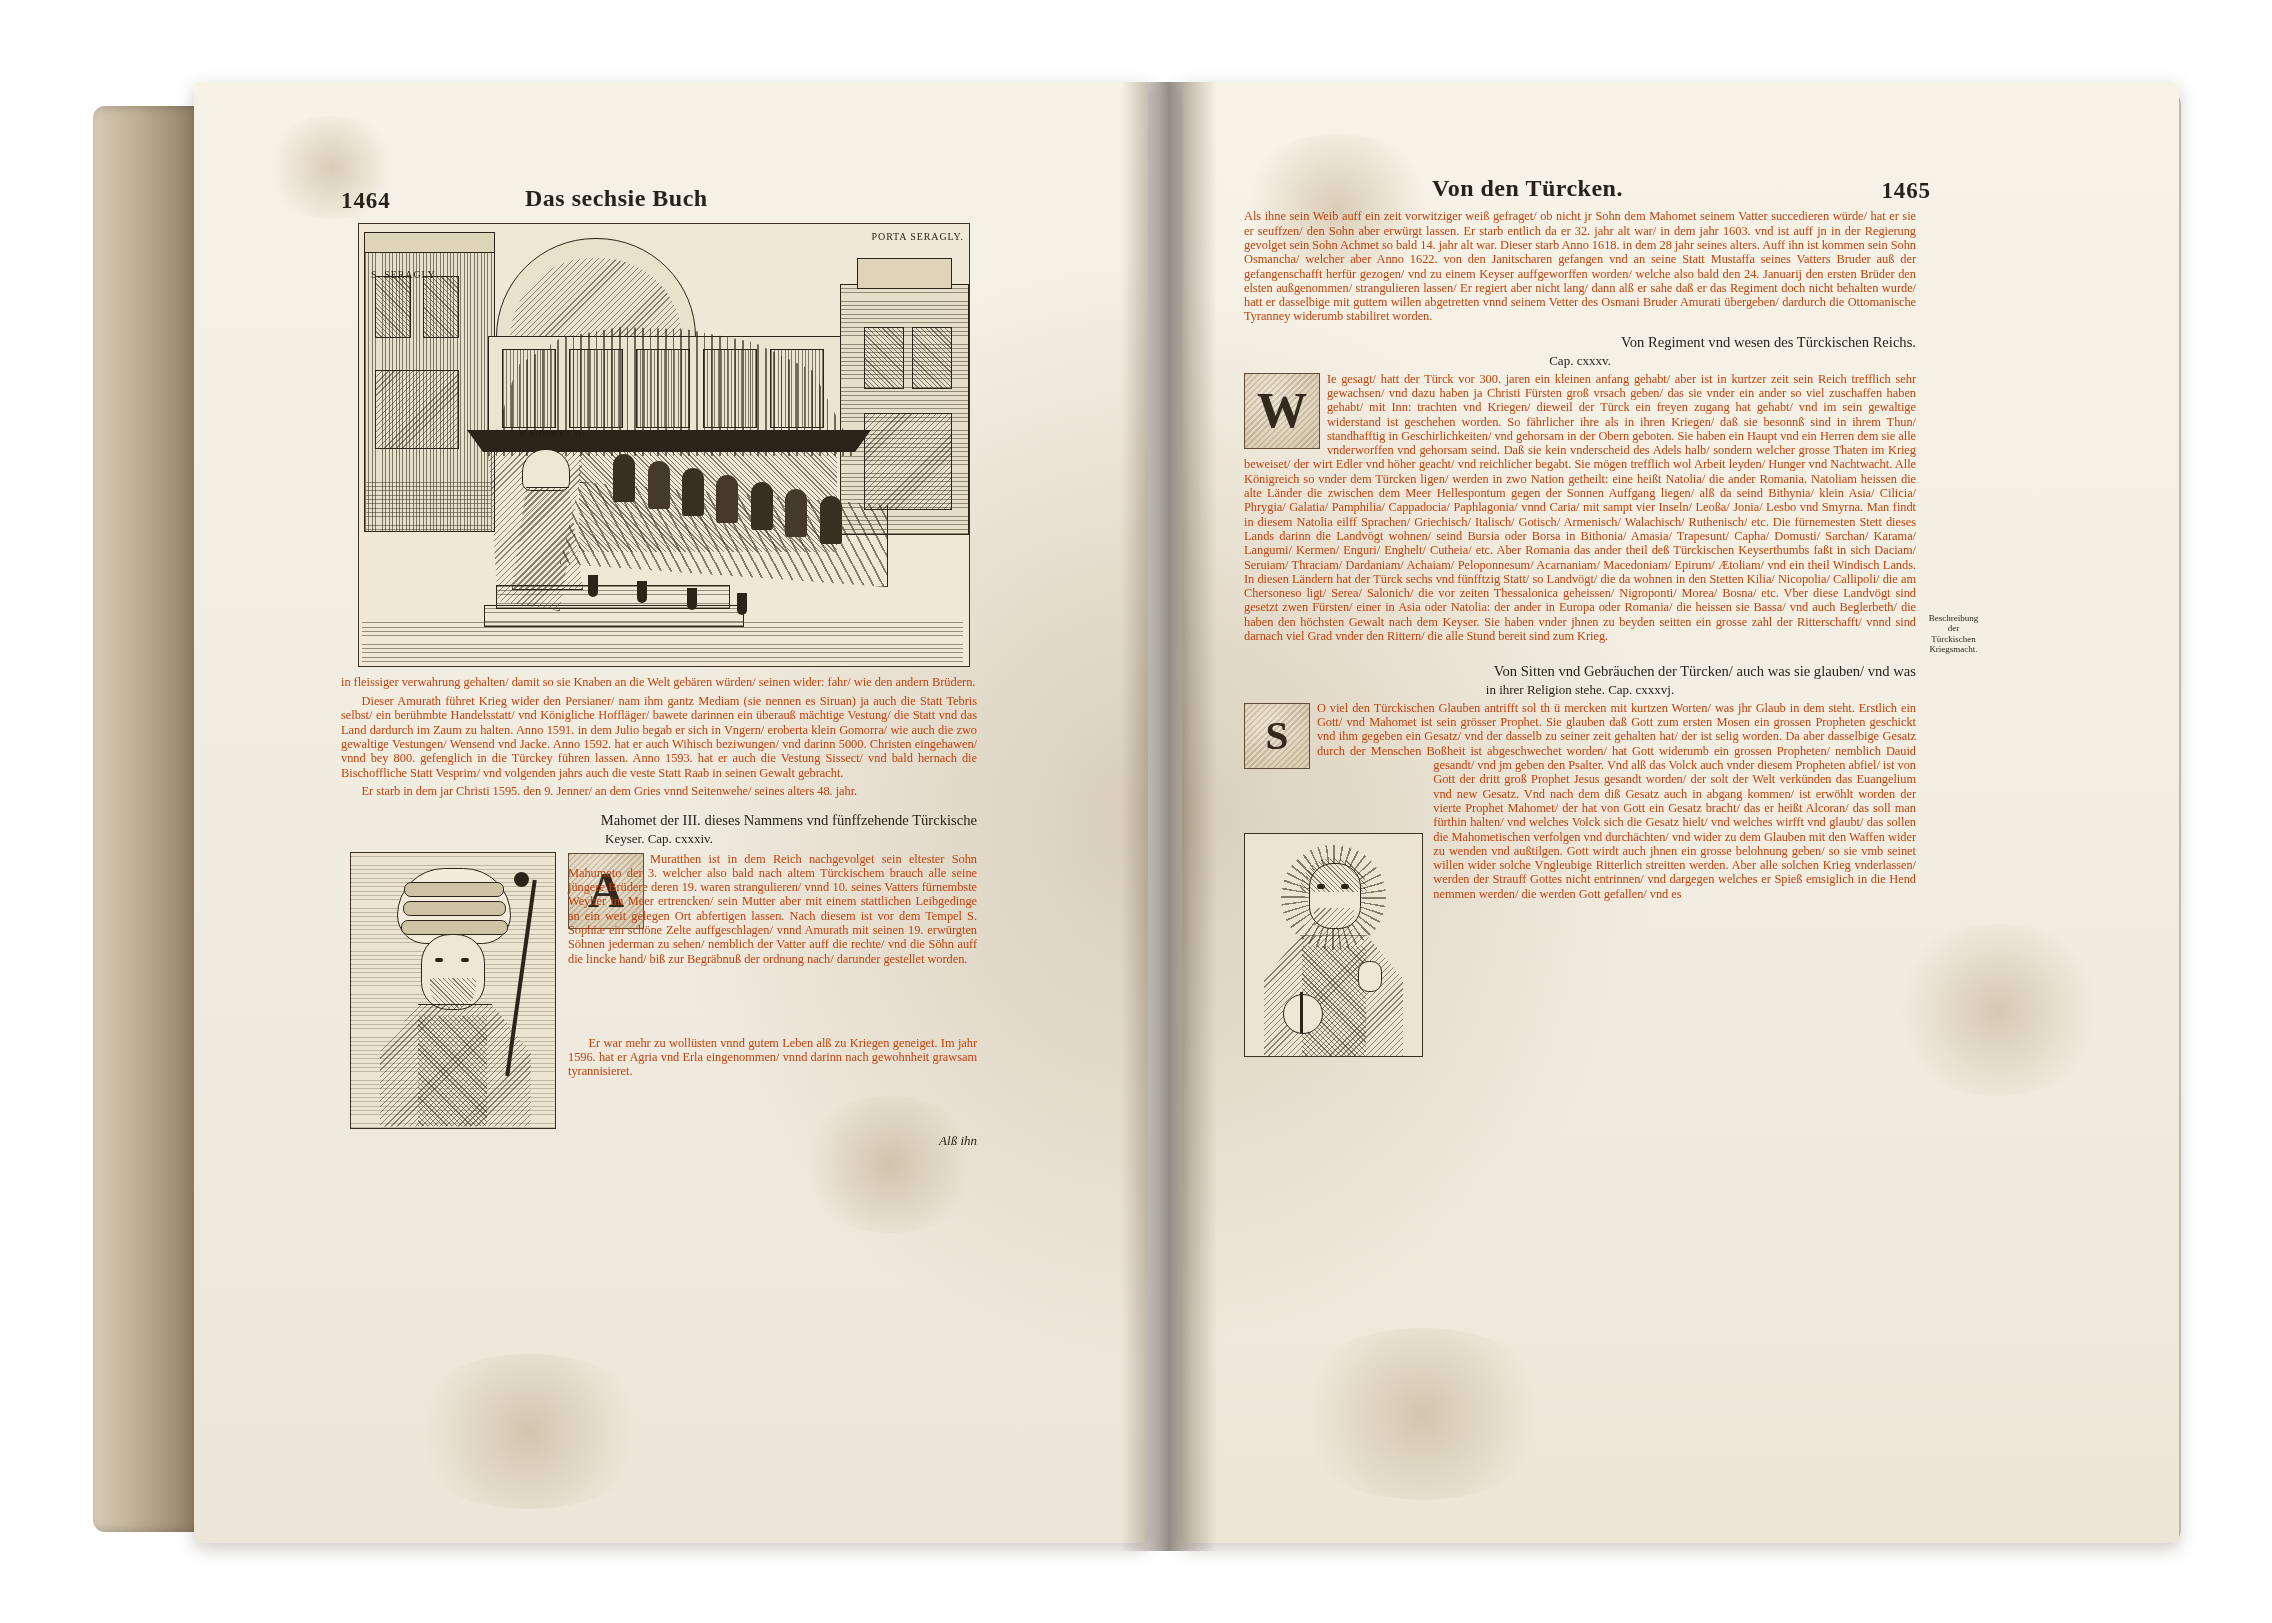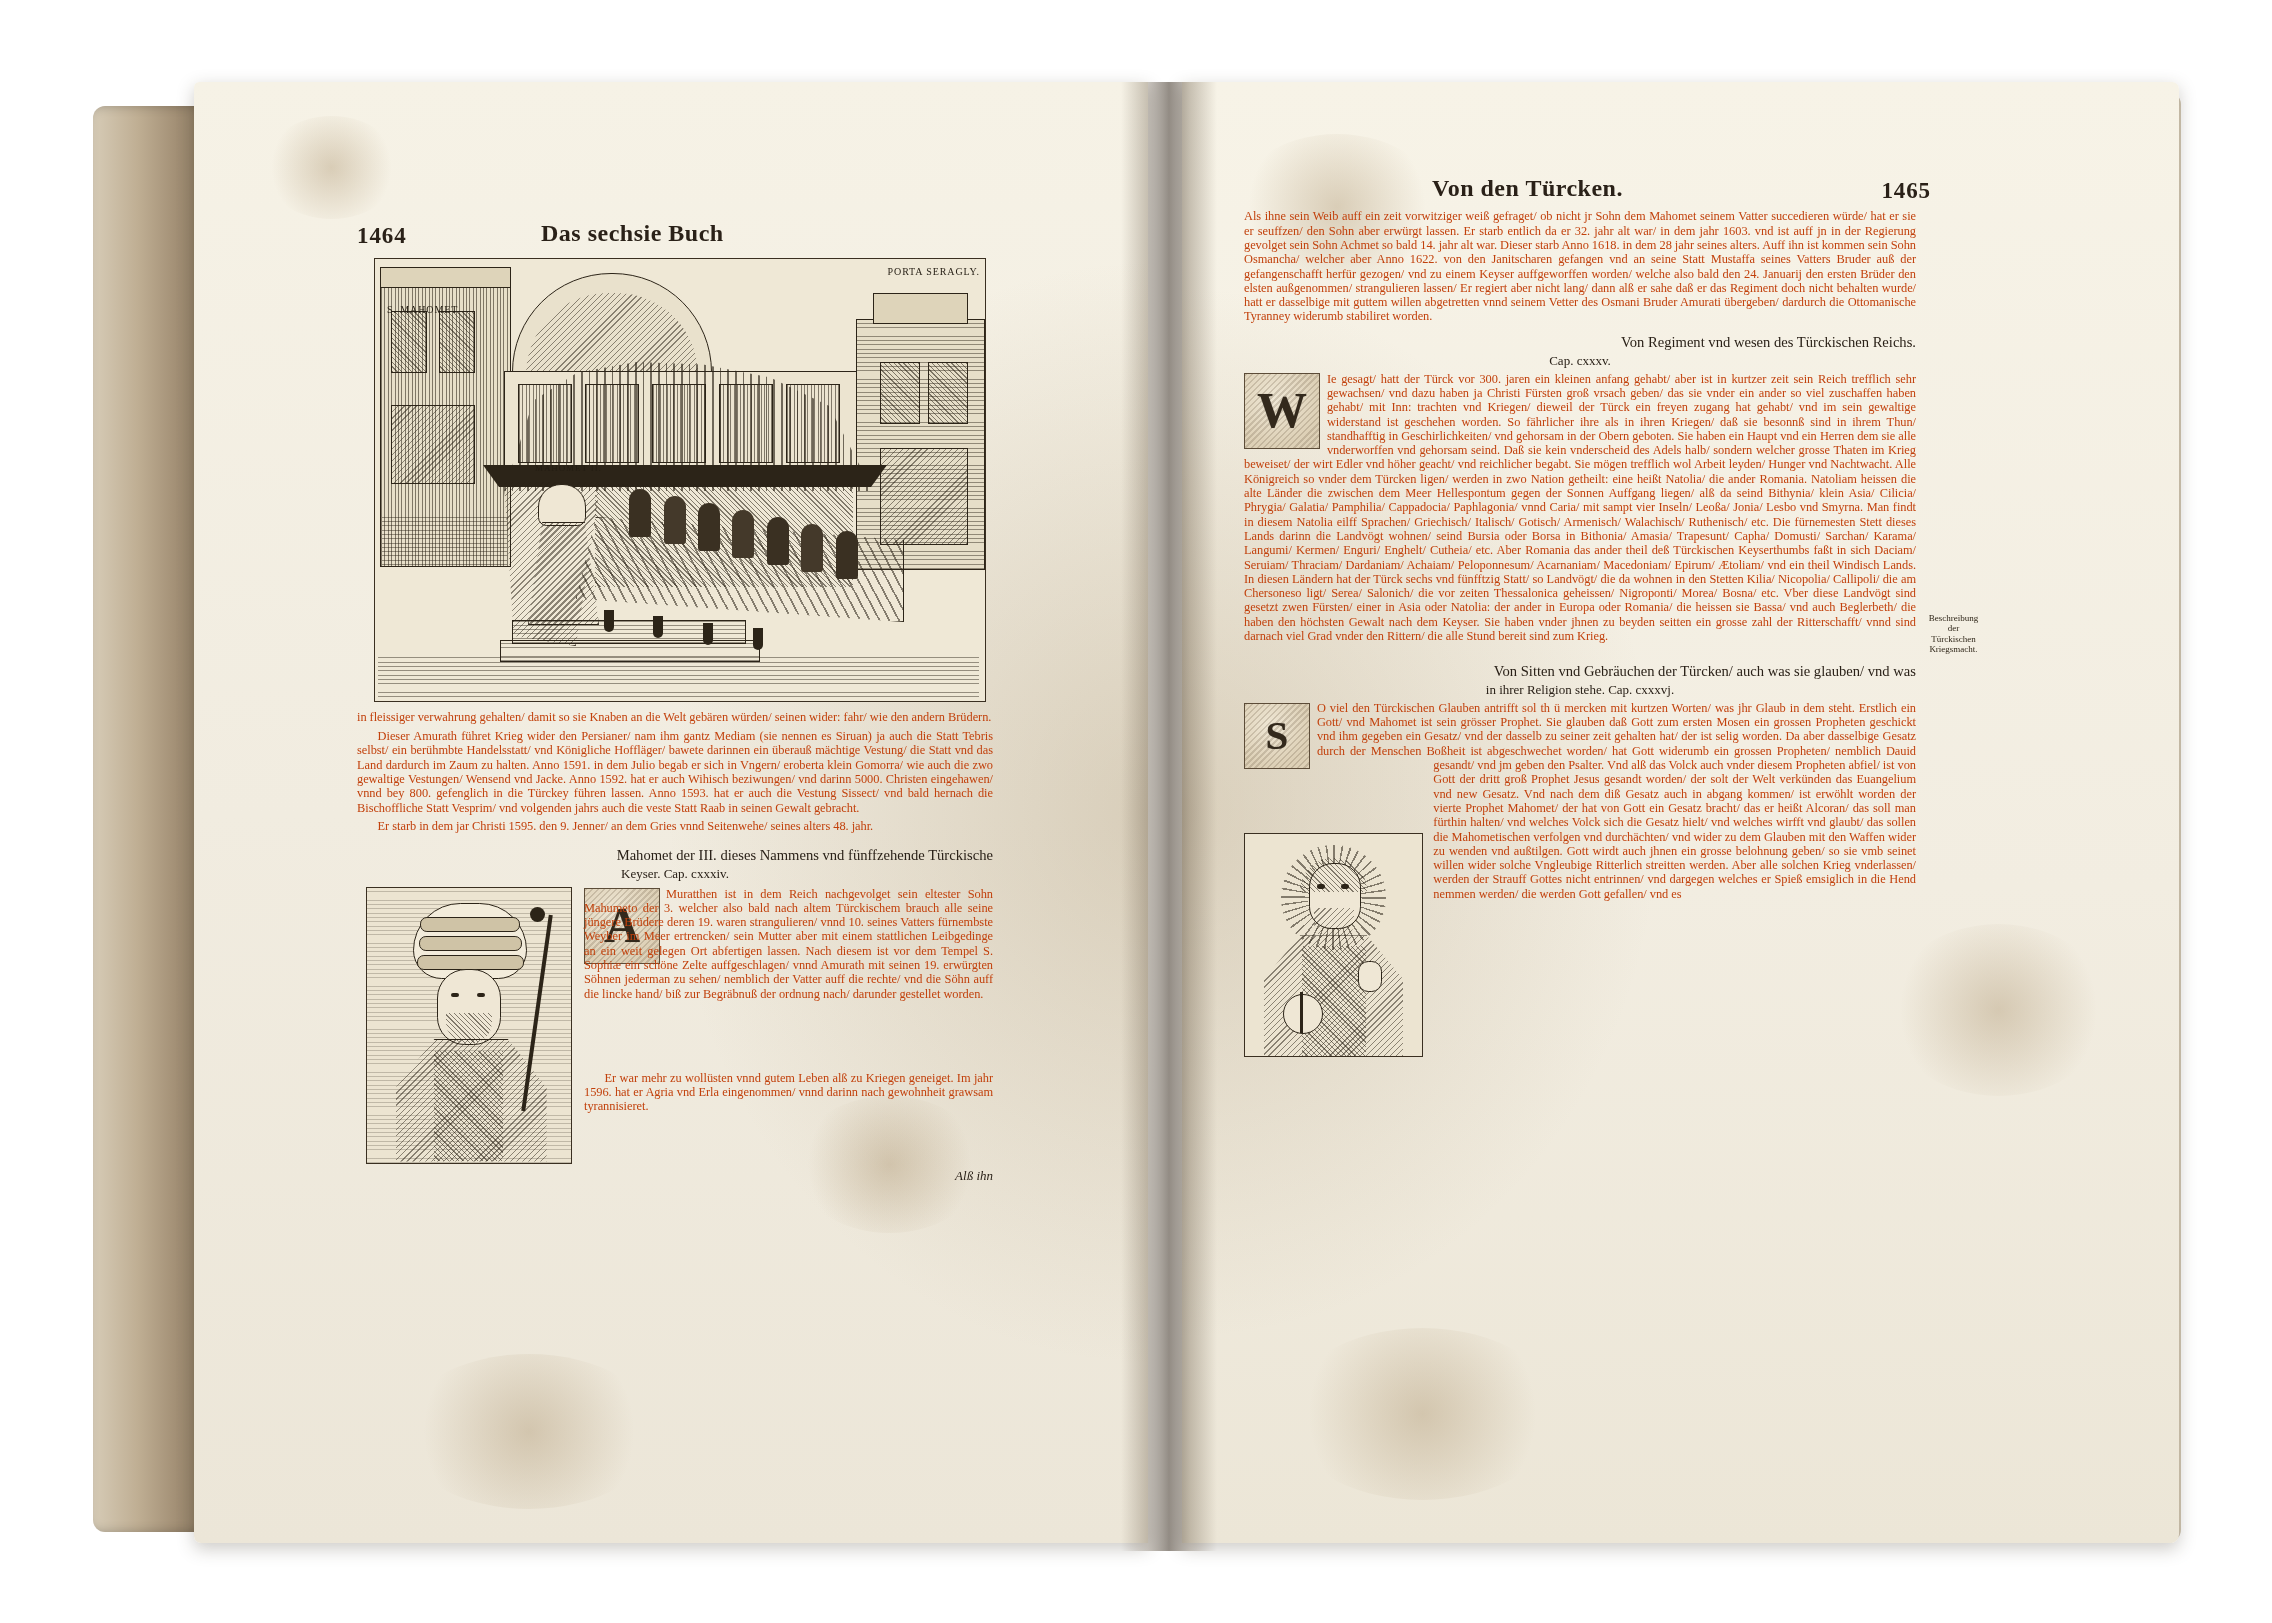--- a/index.html
+++ b/index.html
@@ -214,21 +214,21 @@
       <div class="foxing" style="left:206px;top:1272px;width:258px;height:155px;"></div>
     </div>
     <div class="leaf leaf-right">
       <div class="foxing" style="left:52px;top:52px;width:206px;height:146px;"></div>
       <div class="foxing" style="left:705px;top:842px;width:223px;height:172px;"></div>
       <div class="foxing" style="left:103px;top:1246px;width:275px;height:172px;"></div>
     </div>
 
     <div class="spine-shadow"></div>
 
-    <div class="page" style="left:264px; top:103px; width:653px; height:1246px;margin-top:35px;">
+    <div class="page" style="left:248px; top:103px; width:653px; height:1246px;">
 
       <div style="position:relative;height:31px;">
         <span class="folio" style="position:absolute;left:0;top:3.4px;">1464</span>
         <span class="running-title" style="position:absolute;left:184px;top:0;">Das sechsie Buch</span>
       </div>
 
       <div class="woodcut" style="width:610px;height:442px;margin-top:6.9px;margin-left:17px;">
 
         <div style="position:absolute;inset:0;background:#efe8d6;"></div>
 
@@ -287,21 +287,21 @@
         <div class="hatch-h" style="position:absolute;left:125px;top:381px;width:258px;height:20.6px;border:0.9px solid #2c2418;"></div>
 
         <div class="hatch-h" style="position:absolute;left:3.4px;top:397px;width:601px;height:41px;"></div>
 
         <div style="position:absolute;left:229px;top:351px;width:10.3px;height:22.3px;background:#2c2418;border-radius:0 0 5.2px 5.2px;"></div>
         <div style="position:absolute;left:278px;top:357px;width:10.3px;height:22.3px;background:#2c2418;border-radius:0 0 5.2px 5.2px;"></div>
         <div style="position:absolute;left:328px;top:364px;width:10.3px;height:22.3px;background:#2c2418;border-radius:0 0 5.2px 5.2px;"></div>
         <div style="position:absolute;left:378px;top:369px;width:10.3px;height:22.3px;background:#2c2418;border-radius:0 0 5.2px 5.2px;"></div>
 
         <span class="wc-label" style="right:5.2px;top:6.9px;">PORTA SERAGLY.</span>
-        <span class="wc-label" style="left:12px;top:45px;">S. MAHOMET</span>
+        <span class="wc-label" style="left:12px;top:45px;">S. SERAGLY</span>
         <span class="wc-label" style="left:160px;top:204px;font-size:9px;">MAHOMET II.</span>
       </div>
 
       <div class="blk" style="width:636px;margin-top:8.6px;">in fleissiger verwahrung gehalten/ damit so sie Knaben an die Welt gebären würden/ seinen wider: fahr/ wie den andern Brüdern.</div>
       <div class="blk" style="width:636px;margin-top:4.3px;text-indent:20.6px;">Dieser Amurath führet Krieg wider den Persianer/ nam ihm gantz Mediam (sie nennen es Siruan) ja auch die Statt Tebris selbst/ ein berühmbte Handelsstatt/ vnd Königliche Hoffläger/ bawete darinnen ein überauß mächtige Vestung/ die Statt vnd das Land dardurch im Zaum zu halten. Anno 1591. in dem Julio begab er sich in Vngern/ eroberta klein Gomorra/ wie auch die zwo gewaltige Vestungen/ Wensend vnd Jacke. Anno 1592. hat er auch Wihisch beziwungen/ vnd darinn 5000. Christen eingehawen/ vnnd bey 800. gefenglich in die Türckey führen lassen. Anno 1593. hat er auch die Vestung Sissect/ vnd bald hernach die Bischoffliche Statt Vesprim/ vnd volgenden jahrs auch die veste Statt Raab in seinen Gewalt gebracht.</div>
       <div class="blk" style="width:636px;margin-top:4.3px;text-indent:20.6px;">Er starb in dem jar Christi 1595. den 9. Jenner/ an dem Gries vnnd Seitenwehe/ seines alters 48. jahr.</div>
 
       <div class="sec-title" style="width:636px;margin-top:13.7px;">Mahomet der III. dieses Nammens vnd fünffzehende Türckische</div>
       <div class="cap-line" style="width:636px;">Keyser.  Cap. cxxxiv.</div>
 

